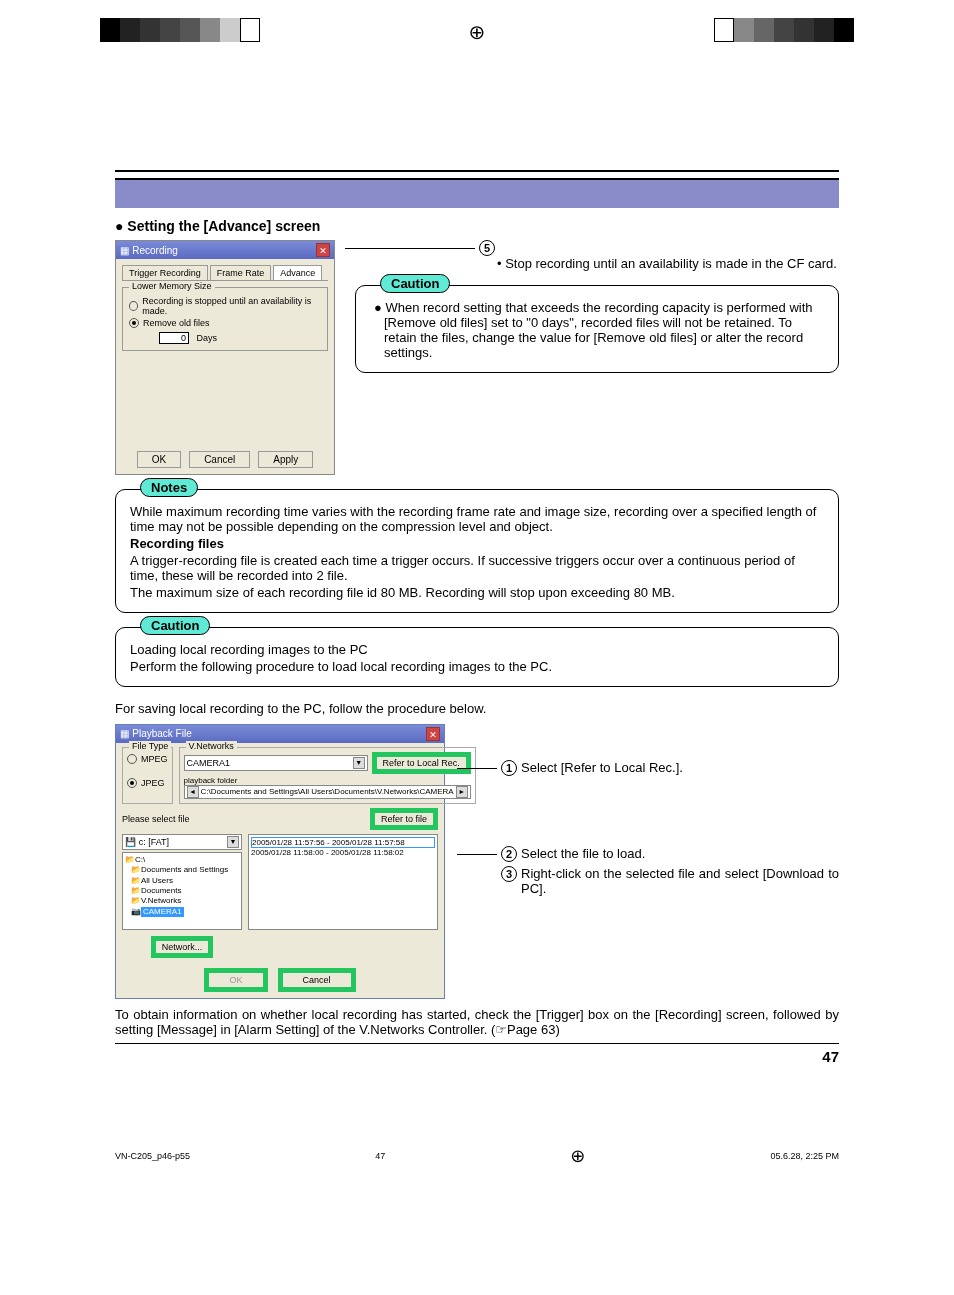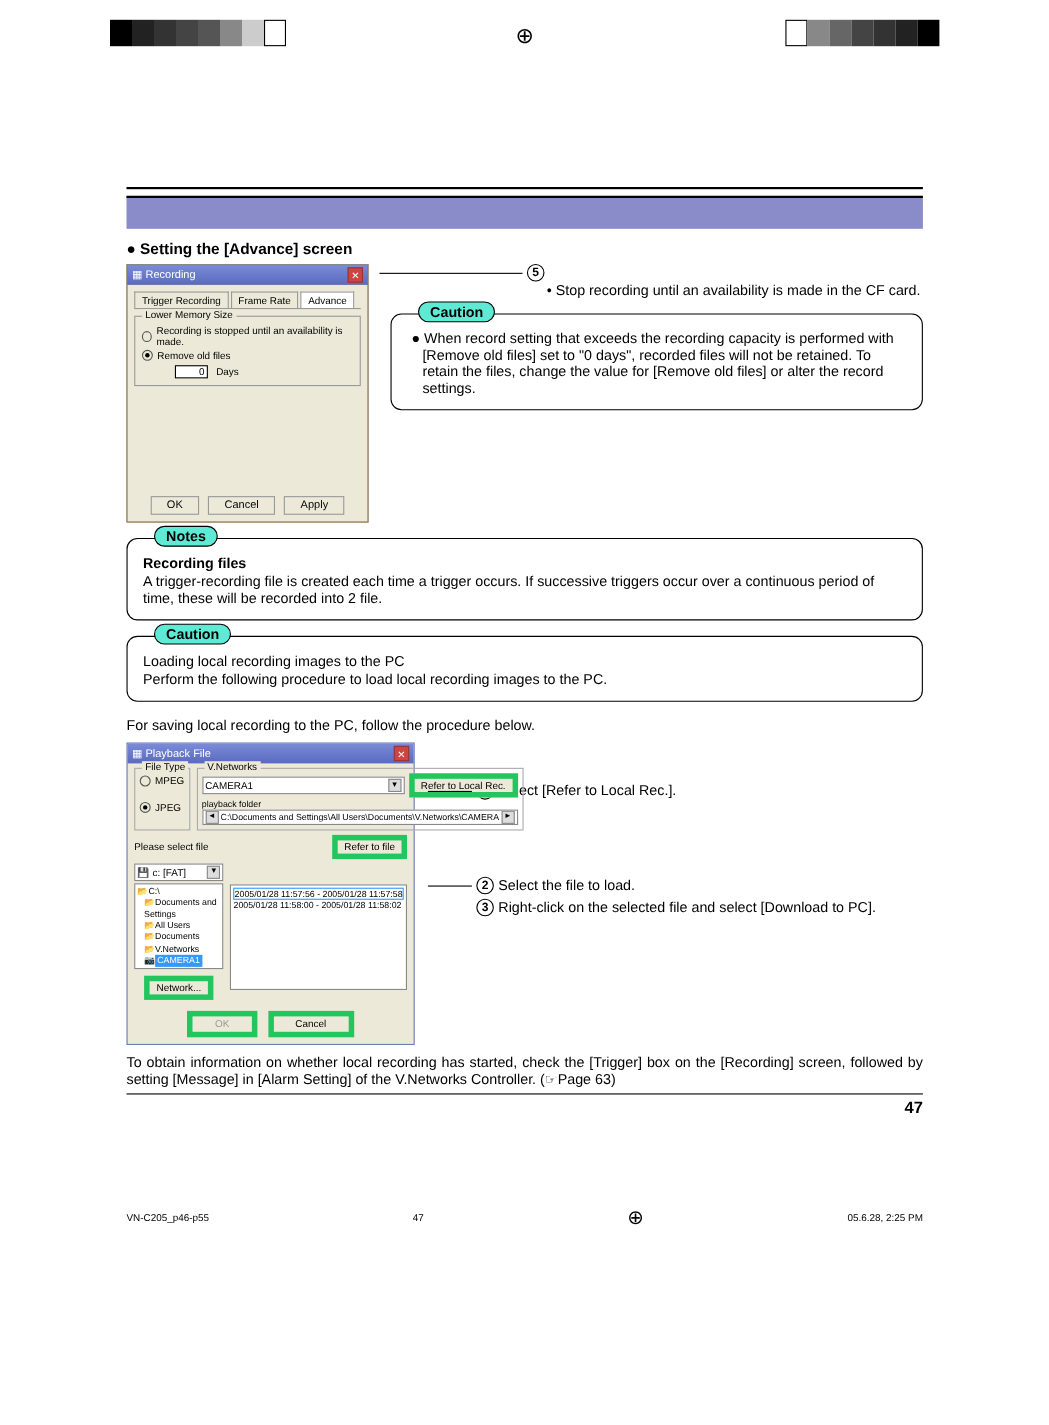--- a/index.html
+++ b/index.html
@@ -32,21 +32,21 @@
     margin-bottom: 6px;
   }
   .bullet::before { content: "● "; }
   .layout-row { display: flex; gap: 10px; }
   .dialog-col { flex: 0 0 220px; }
   .text-col { flex: 1; }
 
   
   .win-dialog {
     border: 1px solid #888;
-    background: #a16207;
+    background: #d946ef;
     font-size: 10px;
     font-family: Tahoma, Arial, sans-serif;
   }
   .win-title {
     background: linear-gradient(#7a8bd8,#5a6ac0);
     color: #fff;
     padding: 2px 4px;
     display: flex;
     justify-content: space-between;
     align-items: center;
@@ -111,21 +111,21 @@
   }
   .callout-box p { margin: 2px 0; }
   .callout-box .sub-bullet2 { padding-left: 14px; text-indent: -10px; }
   .callout-box .sub-bullet2::before { content: "● "; }
   .bold { font-weight: bold; }
 
   
   .playback {
     border: 1px solid #6a7bc0;
     background: #ece9d8;
-    width: 262px;
+    width: 330px;
     font-size: 9px;
     font-family: Tahoma, Arial, sans-serif;
   }
   .pb-row { display: flex; padding: 4px 6px; gap: 6px; }
   .pb-col-left { width: 60px; border: 1px solid #aaa; padding: 4px; position:relative; }
   .pb-col-left .fieldset-legend{ top:-7px; }
   .pb-col-right { flex: 1; border: 1px solid #aaa; padding: 4px; position:relative; }
   .dropdown { border: 1px solid #888; background: #fff; padding: 1px 2px; display: flex; justify-content: space-between; align-items: center; }
   .dropdown-arrow { width: 12px; height: 12px; background: #ddd; border: 1px solid #888; text-align: center; line-height: 10px; font-size: 7px; }
   .small-btn { border: 5px solid #22c55e; background: #ece9d8; padding: 1px 6px; font-size: 9px; }
@@ -213,22 +213,24 @@
 
       <div class="callout-box" style="margin-left:10px;">
         <div class="callout-label">Caution</div>
         <p class="sub-bullet2">When record setting that exceeds the recording capacity is performed with [Remove old files] set to "0 days", recorded files will not be retained. To retain the files, change the value for [Remove old files] or alter the record settings.</p>
       </div>
     </div>
   </div>
 
   <div class="callout-box">
     <div class="callout-label">Notes</div>
+    <p>While maximum recording time varies with the recording frame rate and image size, recording over a specified length of time may not be possible depending on the compression level and object.</p>
     <p class="bold">Recording files</p>
     <p>A trigger-recording file is created each time a trigger occurs. If successive triggers occur over a continuous period of time, these will be recorded into 2 file.</p>
+    <p>The maximum size of each recording file id 80 MB. Recording will stop upon exceeding 80 MB.</p>
   </div>
 
   <div class="callout-box">
     <div class="callout-label">Caution</div>
     <p>Loading local recording images to the PC</p>
     <p>Perform the following procedure to load local recording images to the PC.</p>
   </div>
 
   <p class="body-text" style="margin:8px 0 4px 0;">For saving local recording to the PC, follow the procedure below.</p>
 
@@ -284,21 +286,21 @@
             <div style="padding-left:6px"><span class="folder-icon">📂</span><span>All Users</span></div>
             <div style="padding-left:6px"><span class="folder-icon">📂</span><span>Documents</span></div>
             <div style="padding-left:6px"><span class="folder-icon">📂</span><span>V.Networks</span></div>
             <div style="padding-left:6px"><span>📷</span><span class="tree-sel">CAMERA1</span></div>
           </div>
           <div style="text-align:center; margin-top:6px;">
             <div class="small-btn" style="display:inline-block">Network...</div>
           </div>
         </div>
         <div style="flex:1">
-          <div class="file-list" style="height:96px;margin-top:19px;">
+          <div class="file-list" style="height:96px;">
             <div class="row1">2005/01/28 11:57:56 - 2005/01/28 11:57:58</div>
             <div>2005/01/28 11:58:00 - 2005/01/28 11:58:02</div>
           </div>
         </div>
       </div>
       <div style="display:flex; justify-content:center; gap:10px; padding:6px;">
         <div class="small-btn" style="padding:2px 20px; color:#999;">OK</div>
         <div class="small-btn" style="padding:2px 20px;">Cancel</div>
       </div>
     </div>

